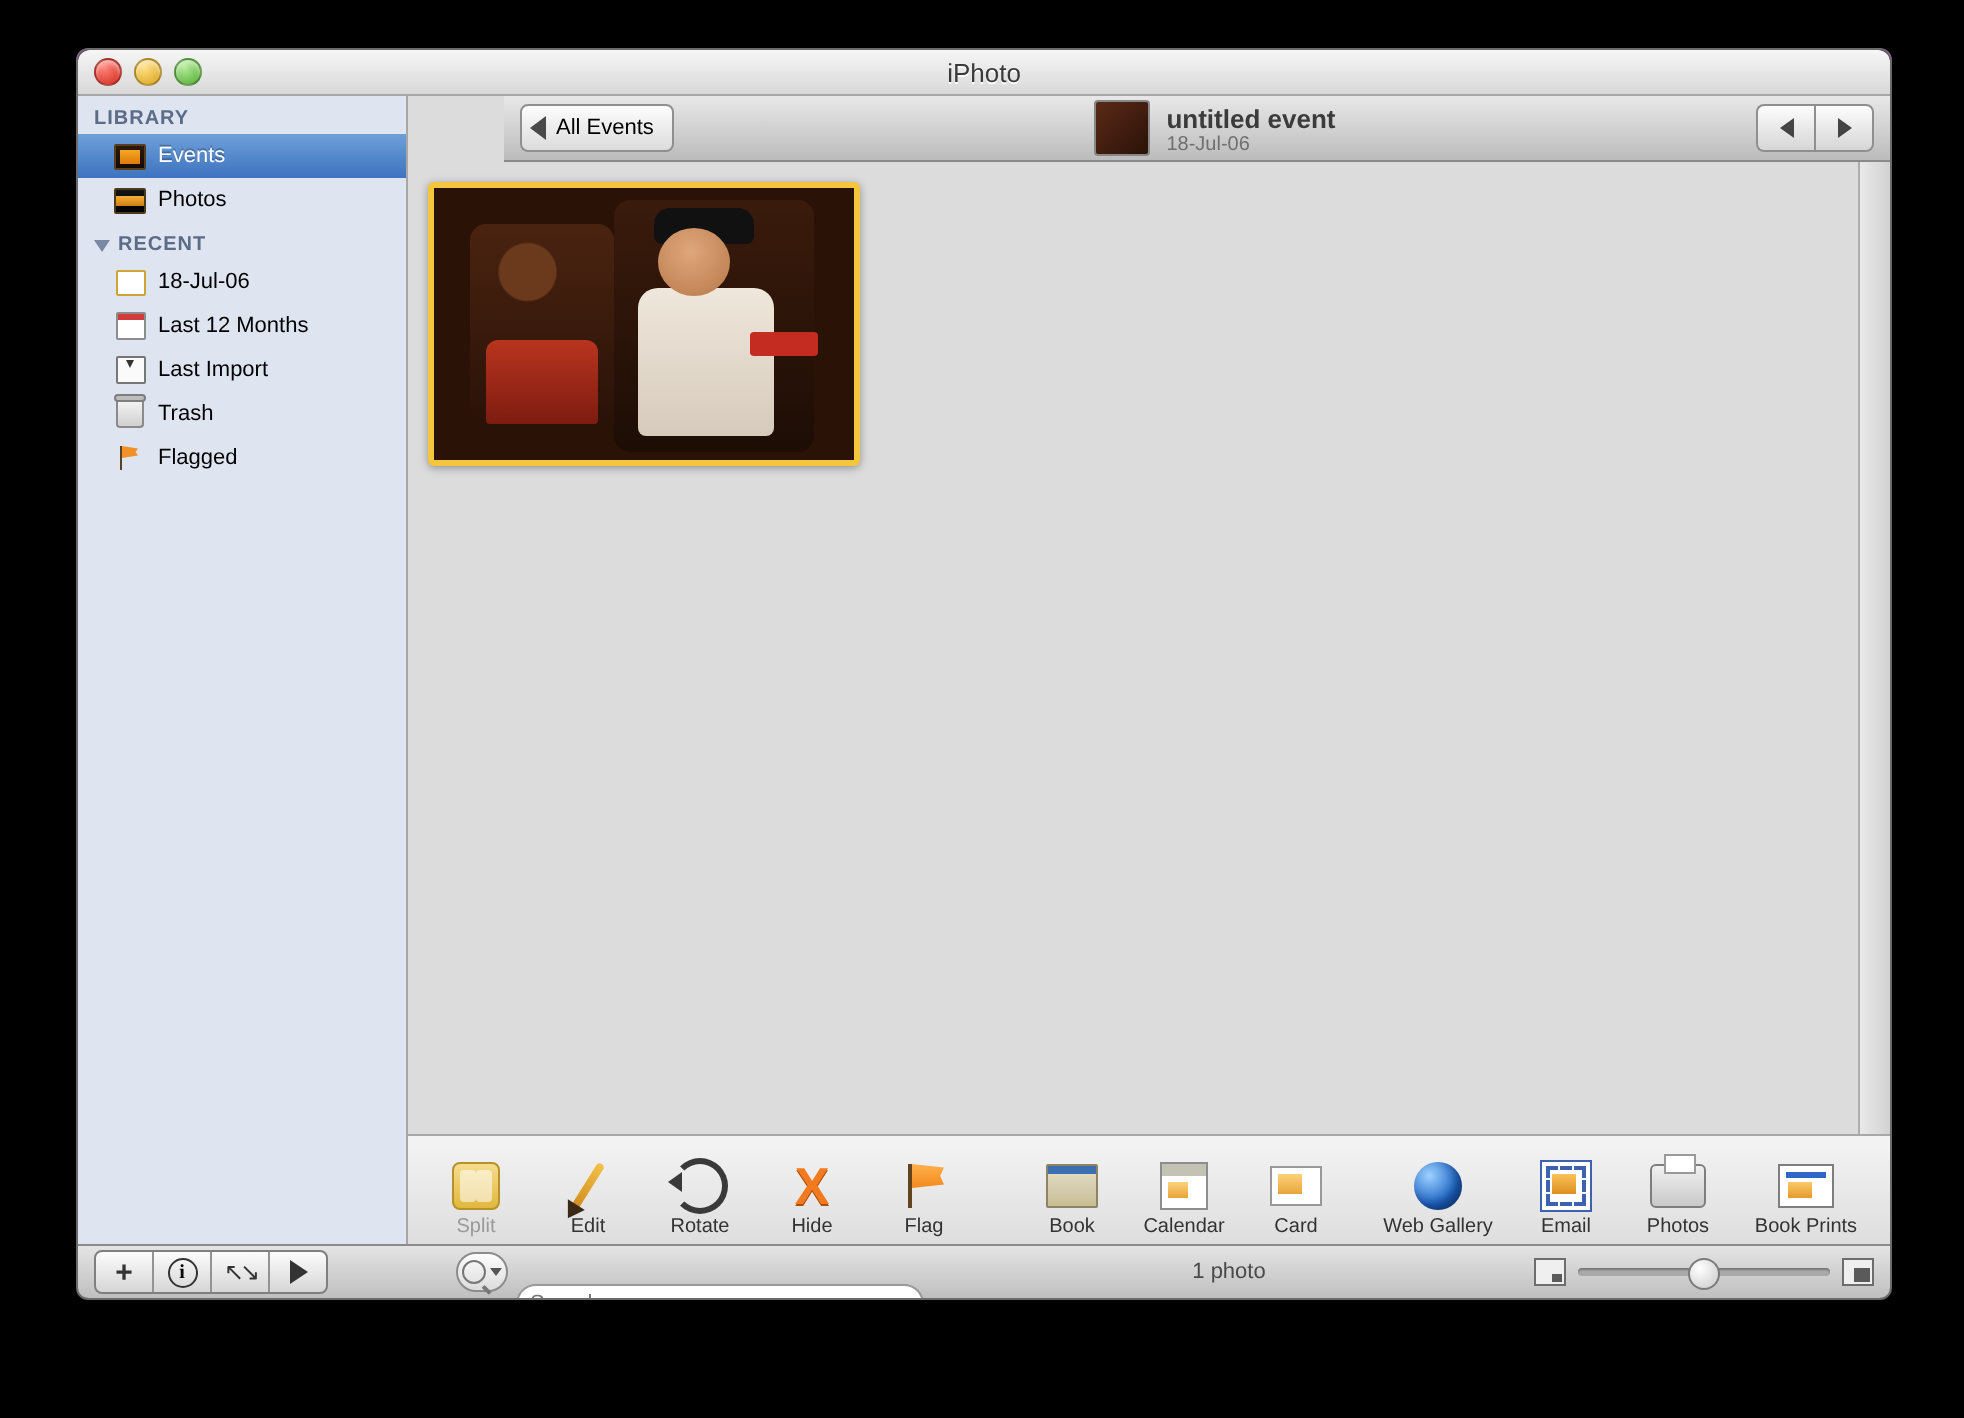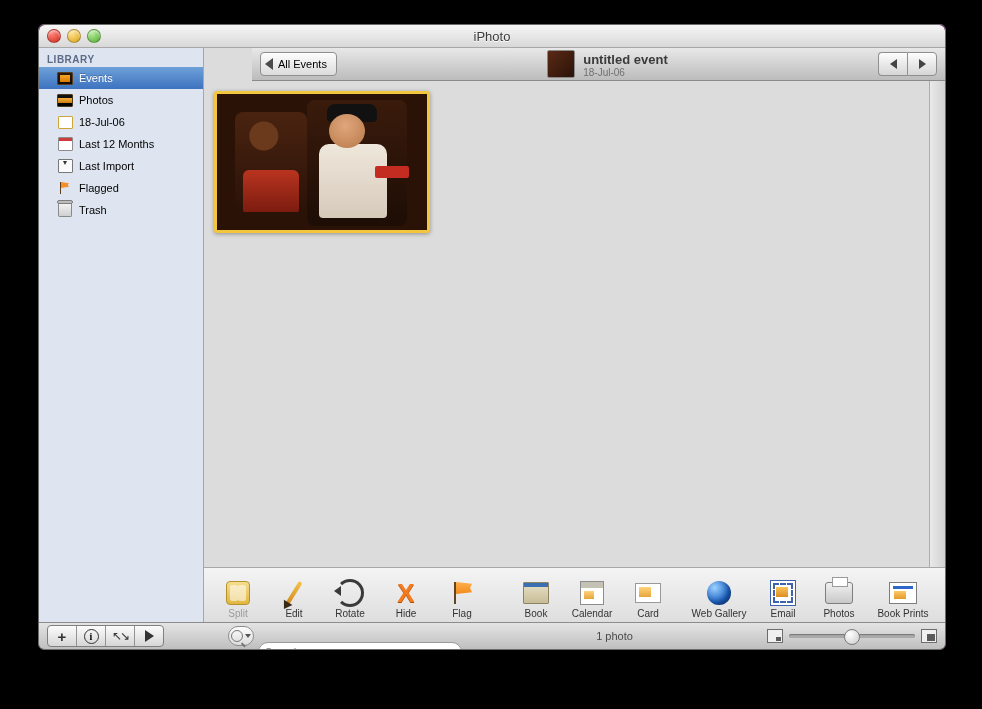--- a/index.html
+++ b/index.html
@@ -151,49 +151,53 @@
             </span>
           <span>Events</span>
         </div>
         <div class="sb-item">
           <span class="ic">
               <span class="ic-photos"></span>
             </span>
           <span>Photos</span>
         </div>
 
+        <div class="sb-section">
+          <span class="disclosure"></span>
+          <span>RECENT</span>
+        </div>
         <div class="sb-item">
           <span class="ic">
               <span class="ic-date"></span>
             </span>
           <span>18-Jul-06</span>
         </div>
         <div class="sb-item">
           <span class="ic">
               <span class="ic-cal"></span>
             </span>
           <span>Last 12 Months</span>
         </div>
         <div class="sb-item">
           <span class="ic">
               <span class="ic-import"></span>
             </span>
           <span>Last Import</span>
         </div>
         <div class="sb-item">
           <span class="ic">
+              <span class="ic-trash"></span>
+            </span>
+          <span>Trash</span>
+        </div>
+        <div class="sb-item">
+          <span class="ic">
               <span class="ic-flag"></span>
             </span>
           <span>Flagged</span>
-        </div>
-        <div class="sb-item">
-          <span class="ic">
-              <span class="ic-trash"></span>
-            </span>
-          <span>Trash</span>
         </div>
       </div>
 
       <div class="main">
 
         <div class="topbar">
           <div class="backpill">
             <span class="chev"></span>
             <span>All Events</span>
           </div>

